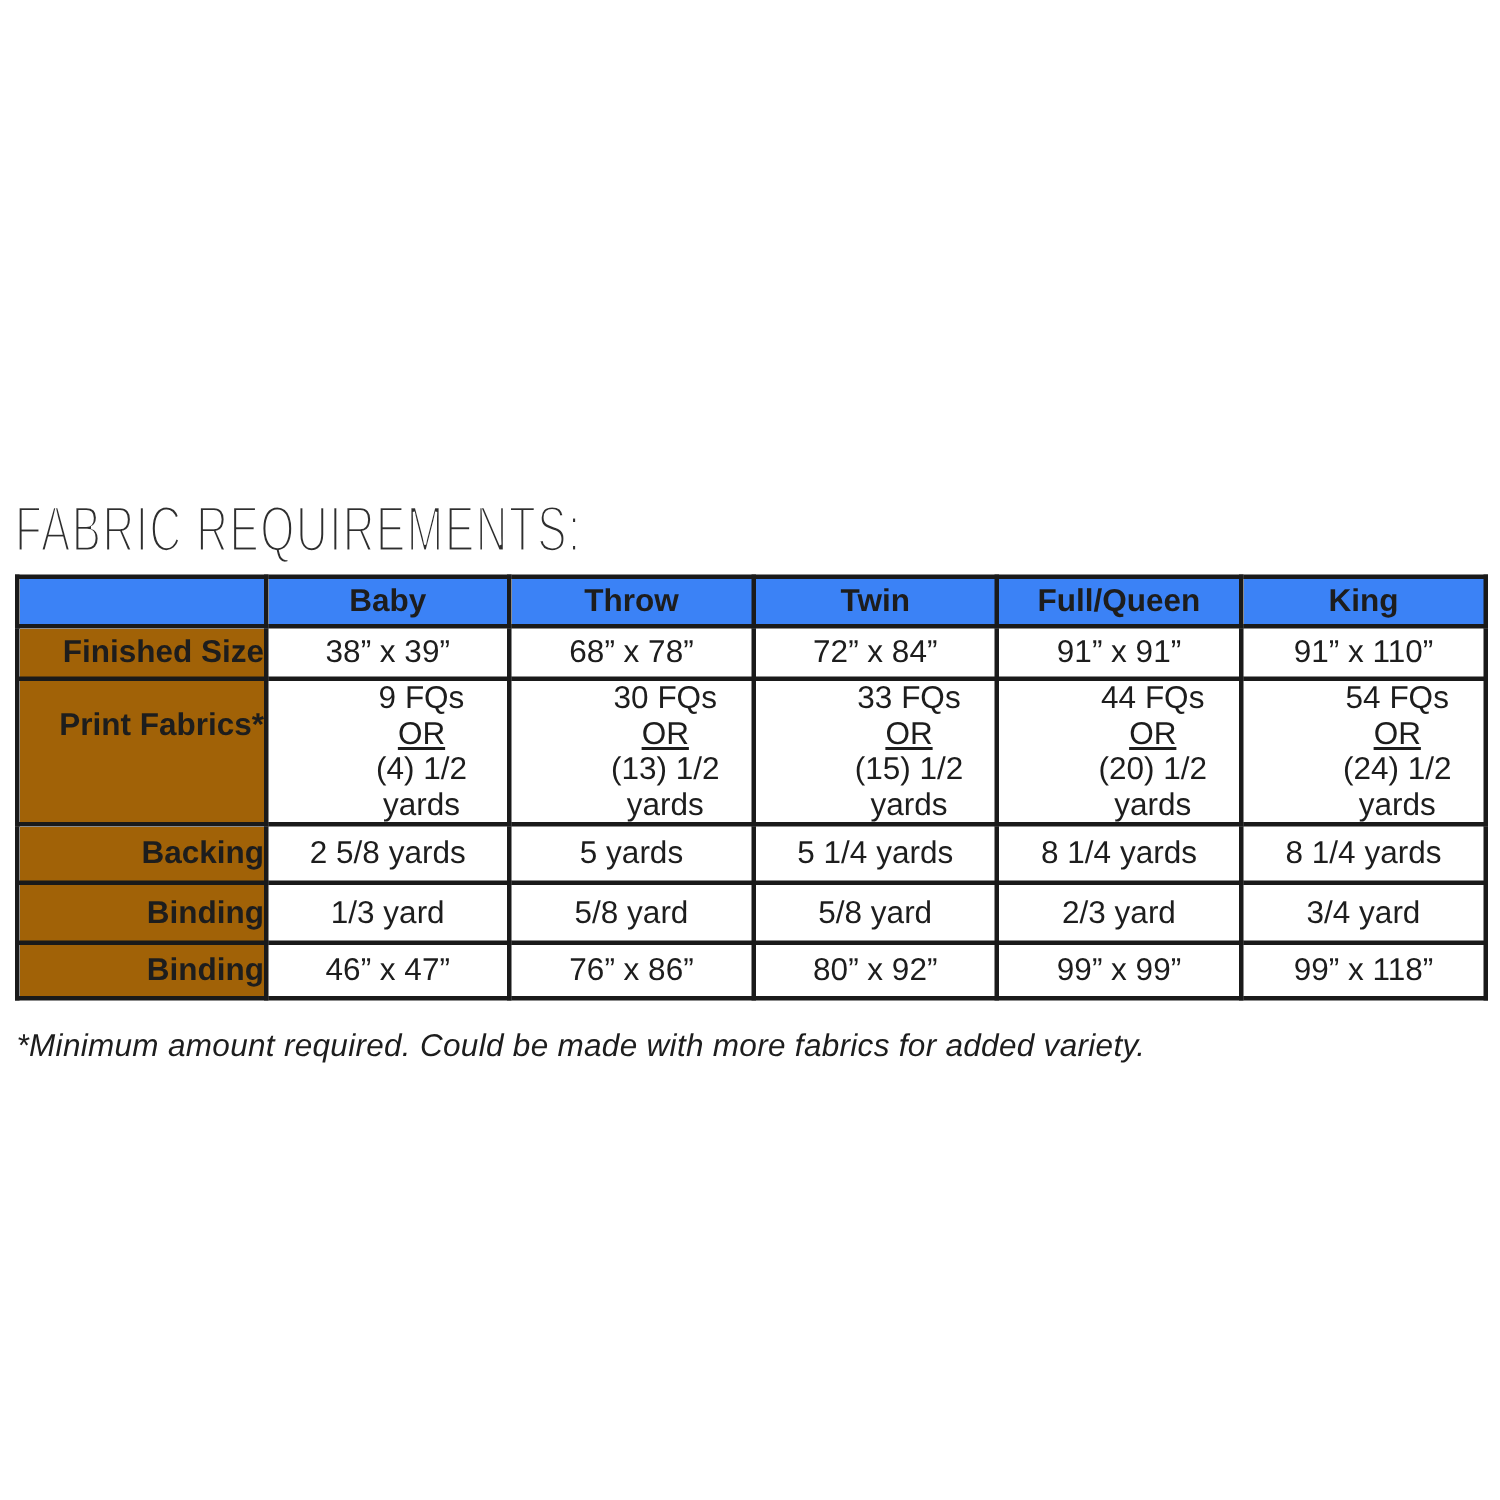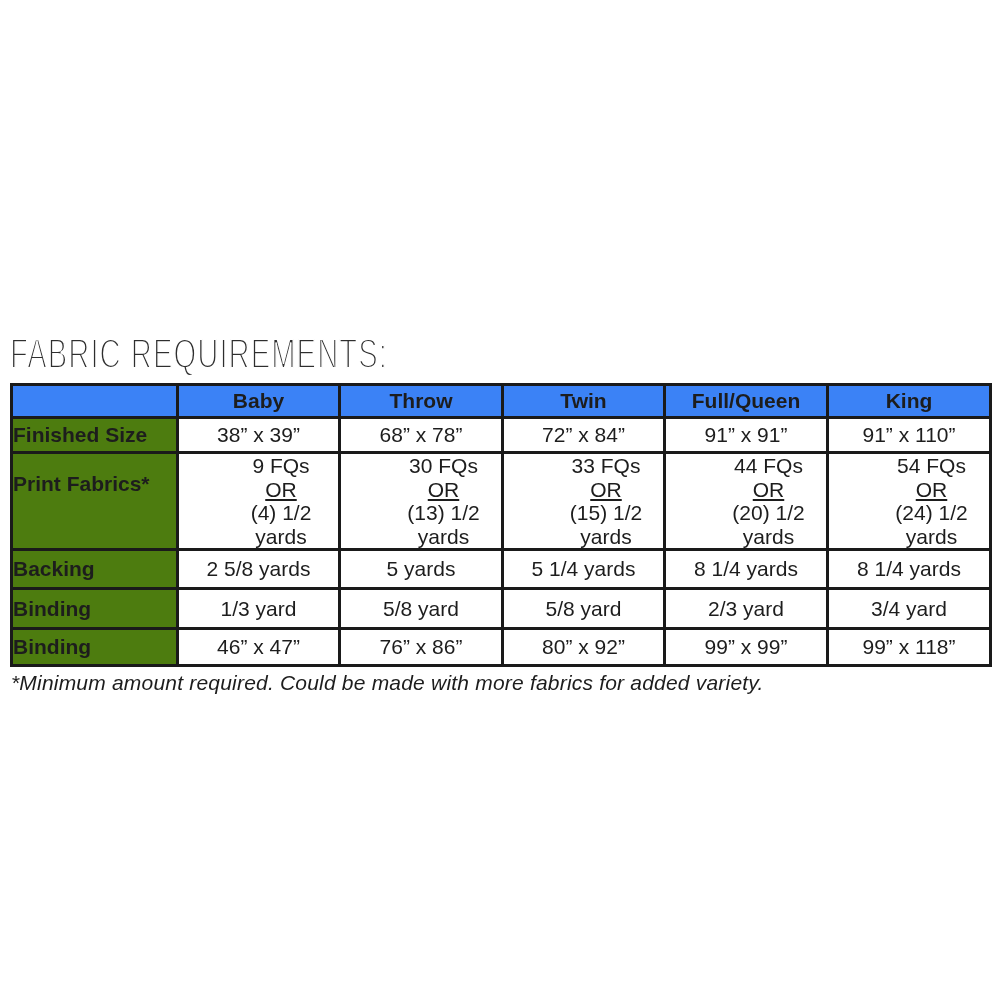--- a/index.html
+++ b/index.html
@@ -46,23 +46,23 @@
     padding: 0;
     overflow: hidden;
   }
   table.req thead th {
     background: #3b82f6;
     font-weight: 700;
     text-align: center;
     vertical-align: middle;
   }
   th.rowlabel {
-    background: #4d7c0f;
+    background: #a16207;
     font-weight: 700;
-    text-align: left;
+    text-align: right;
     padding-left: 9px;
     vertical-align: middle;
   }
   th.rowlabel.pf-label {
     vertical-align: top;
     padding-top: 18px;
   }
   table.req td {
     text-align: center;
     font-weight: 400;
@@ -70,21 +70,21 @@
   }
   .r-header  { height: 33px; }
   .r-finished{ height: 35px; }
   .r-pf      { height: 78px; }
   .r-backing { height: 39px; }
   .r-binding { height: 40px; }
   .r-batting { height: 37px; }
   .pf-cell div { line-height: 23.5px; margin-left: 45px; }
   .or-line { text-decoration: underline; }
   .footnote {
-    margin: 4px 0 0 1px;
+    margin: 19px 0 0 1px;
     font-style: italic;
     font-size: 21px;
     letter-spacing: 0.2px;
     color: #1d1d1d;
     white-space: nowrap;
   }
 </style>
 </head>
 <body>
 

